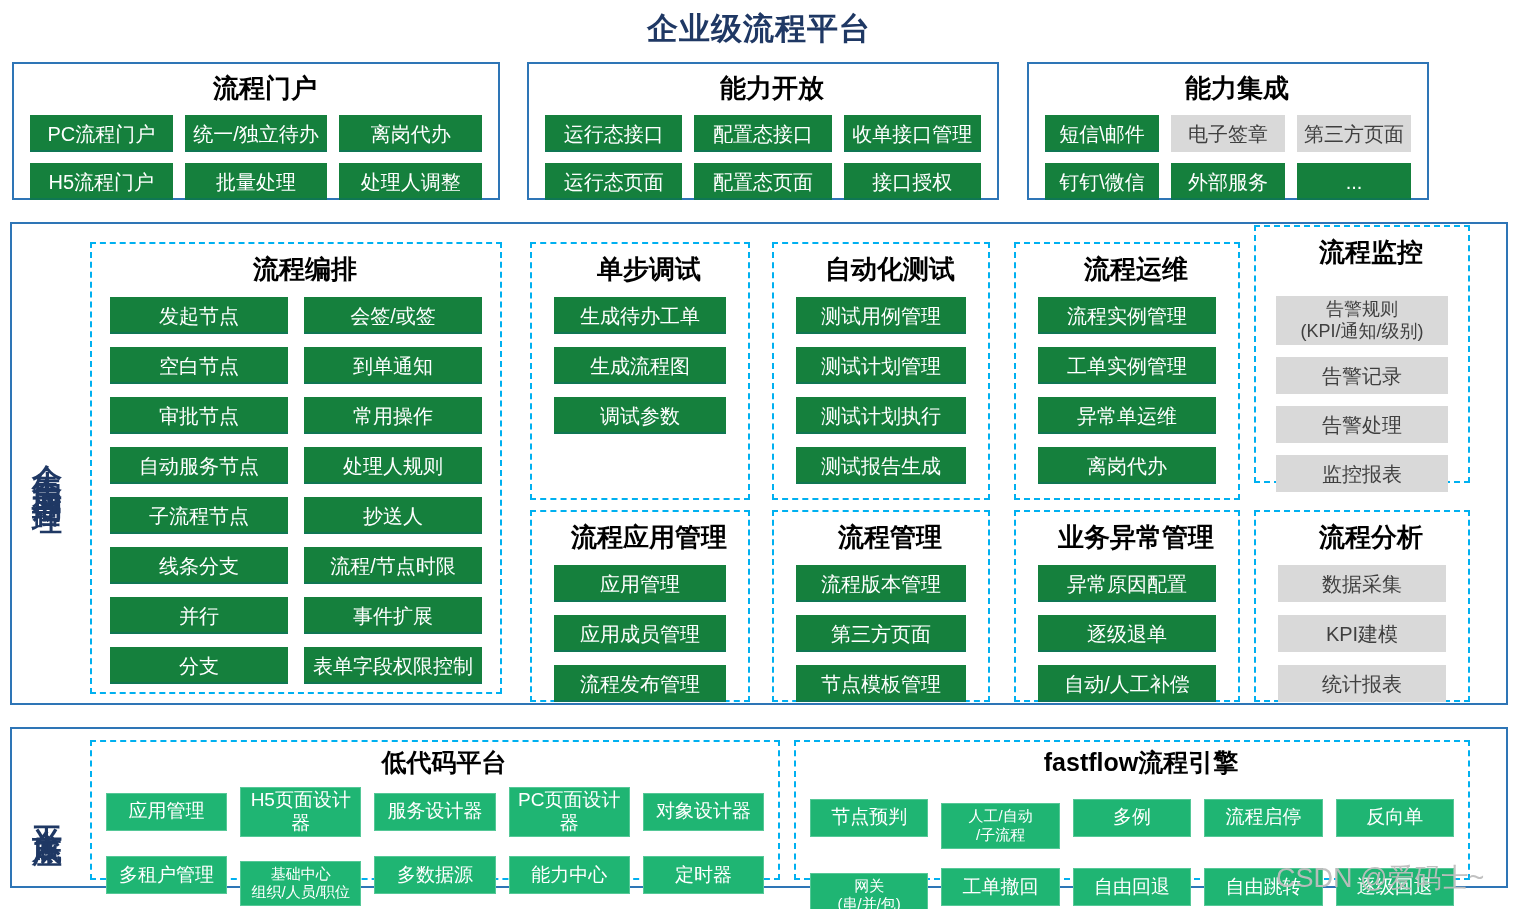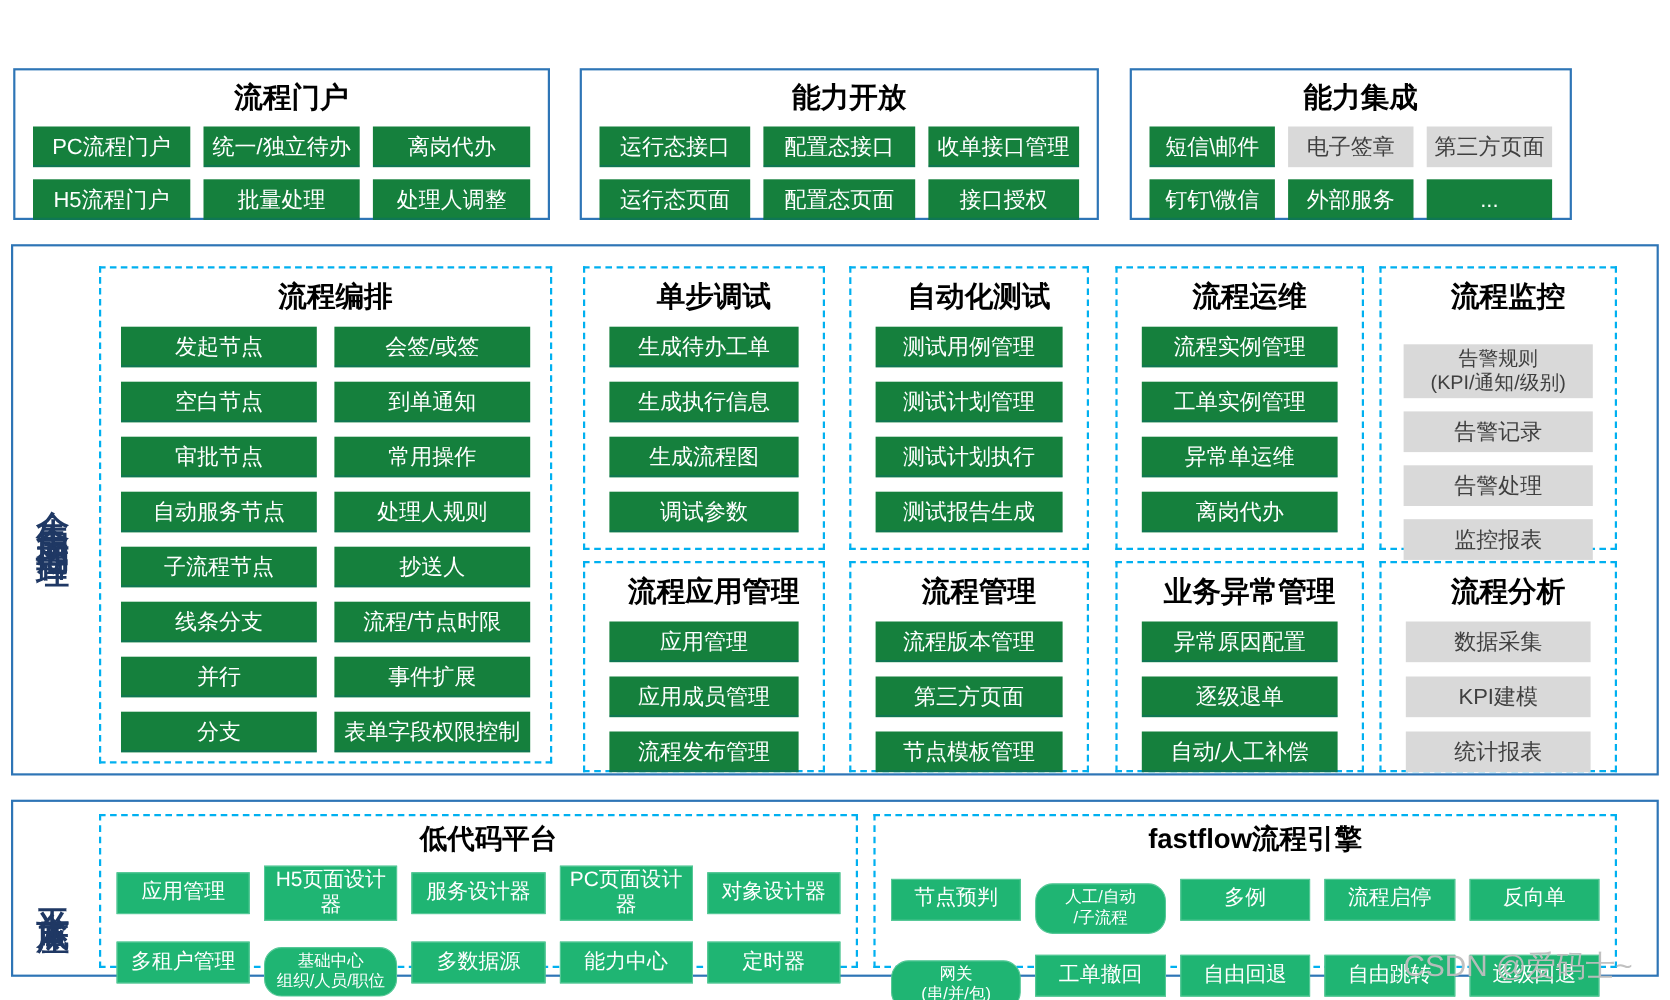--- a/index.html
+++ b/index.html
@@ -31,50 +31,51 @@
 
   .btn {
     min-height:37px; display:flex; align-items:center; justify-content:center;
     font-size:20px; text-align:center; white-space:pre-line; line-height:1.2;
     padding:1px 2px;
   }
   .btn.blue  { background:#15803d; color:#fff; box-shadow:inset 0 -2px 0 rgba(0,90,150,.25); }
   .btn.gray  { background:#D9D9D9; color:#3f3f3f; }
   .btn.green { background:#1FB573; color:#fff; border:1px solid #55C897; min-height:38px; font-size:19px; }
   .btn.multiline { font-size:18px; padding:3px 2px;margin-top:16px; }
-  .btn.green.multiline { font-size:15px; line-height:1.25;border-radius:16px; }
+  .btn.green.multiline { font-size:15px; line-height:1.25; }
 
   .v-label {
     position:absolute; left:14px; top:50%; transform:translateY(-50%);
     writing-mode:vertical-rl; text-orientation:upright;
     font-size:30px; font-weight:bold; color:#1F3864; letter-spacing:7px;
   }
 
   
   .col-orch { left:78px;  top:18px;  width:412px; height:452px; }
   .col-c1   { left:518px; top:18px;  width:220px; height:258px; }
   .col-c2   { left:760px; top:18px;  width:218px; height:258px; }
   .col-c3   { left:1002px;top:18px;  width:226px; height:258px; }
-  .col-c4   { left:1242px;top:18px;  width:216px; height:258px; }
+  .col-c4   { left:1242px;top:1px;  width:216px; height:258px; }
   .col-c5   { left:518px; top:286px; width:220px; height:192px; }
   .col-c6   { left:760px; top:286px; width:218px; height:192px; }
   .col-c7   { left:1002px;top:286px; width:226px; height:192px; }
   .col-c8   { left:1242px;top:286px; width:216px; height:192px; }
   .col-c4 .col-list { gap:12px; padding:0 20px; }
 
   .watermark {
     position:absolute; left:1276px; top:860px;
     font-size:27px; color:rgba(190,190,190,.95); z-index:5; white-space:nowrap;
   }
 </style>
 </head>
 <body>
 
 <div class="canvas">
 
+  <div class="page-title">企业级流程平台</div>
 
   <div class="solid-box" style="left:12px;top:62px;width:488px;height:138px;">
     <div class="sec-title top-title">流程门户</div>
     <div class="top-grid">
         <div class="btn blue">PC流程门户</div>
         <div class="btn blue">统一/独立待办</div>
         <div class="btn blue">离岗代办</div>
         <div class="btn blue">H5流程门户</div>
         <div class="btn blue">批量处理</div>
         <div class="btn blue">处理人调整</div>
@@ -127,21 +128,20 @@
           <div class="btn blue">事件扩展</div>
           <div class="btn blue">分支</div>
           <div class="btn blue">表单字段权限控制</div>
         </div>
     </div>
 
     <div class="dash-box col-c1">
       <div class="sec-title col-title">单步调试</div>
       <div class="col-list">
           <div class="btn blue">生成待办工单</div>
-          <div class="btn blue">生成执行信息</div>
           <div class="btn blue">生成流程图</div>
           <div class="btn blue">调试参数</div>
         </div>
     </div>
 
     <div class="dash-box col-c2">
       <div class="sec-title col-title">自动化测试</div>
       <div class="col-list">
           <div class="btn blue">测试用例管理</div>
           <div class="btn blue">测试计划管理</div>

